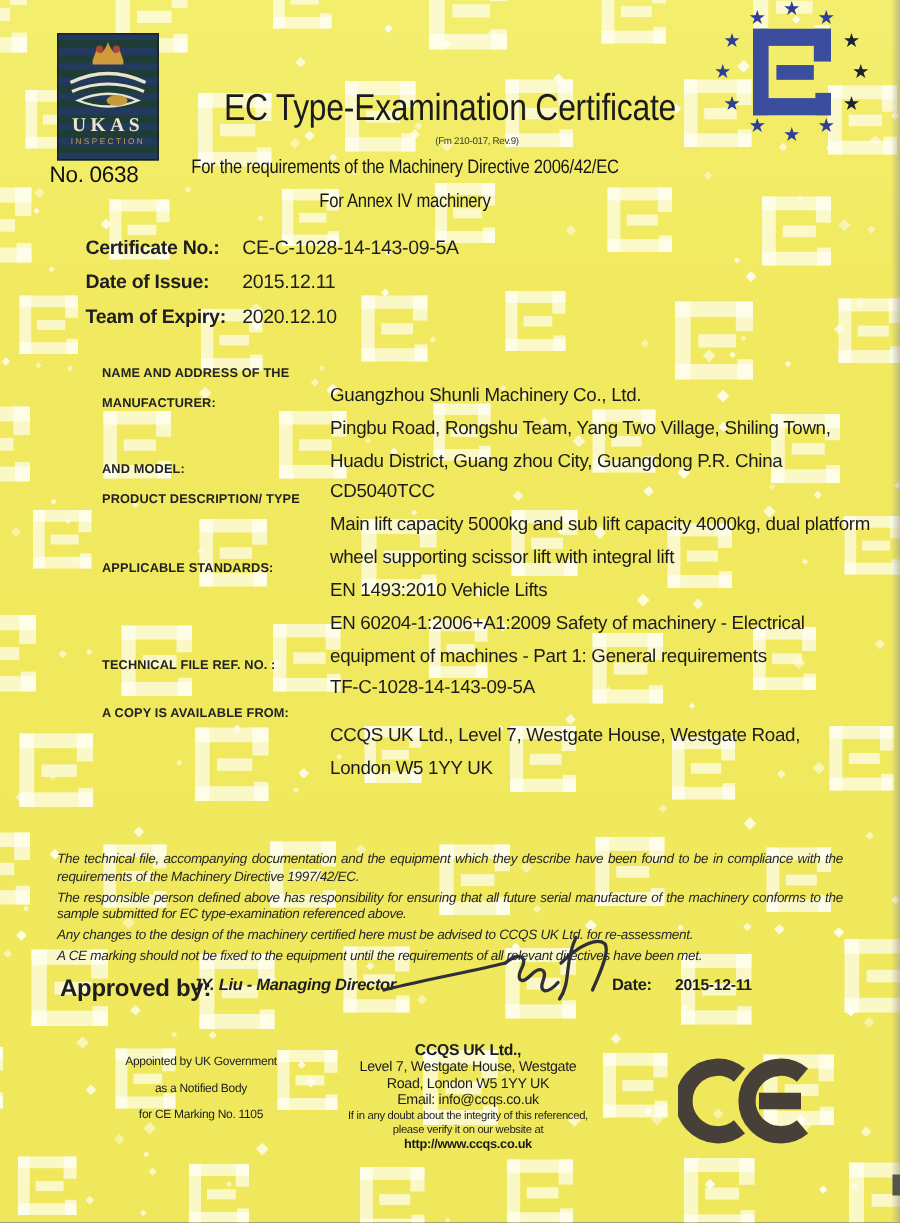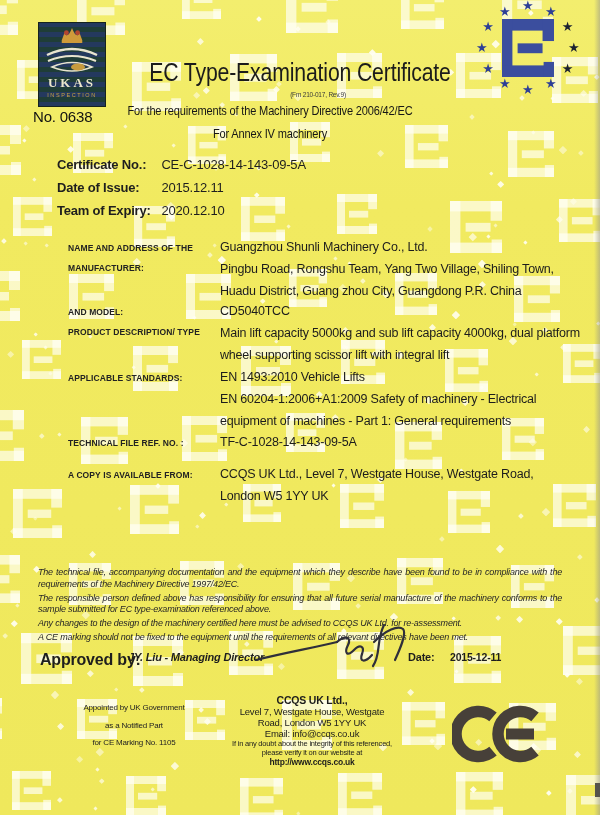--- a/index.html
+++ b/index.html
@@ -43,21 +43,21 @@
   .hsub2{position:absolute;left:10px;top:126px;width:520px;text-align:center;
     font-size:13px;color:#161616;transform:scaleX(0.85);}
   
   .cert{position:absolute;left:57px;top:157px;}
   .cert-row{height:23px;white-space:nowrap;font-size:13px;}
   .cert-label{display:inline-block;width:101px;font-weight:700;}
   
   .field{position:absolute;left:68px;width:510px;}
   .field-label{position:absolute;left:0;top:2px;width:150px;
     font-size:8.5px;font-weight:700;line-height:20px;letter-spacing:0.1px;color:#222;}
-  .field-value{position:absolute;left:152px;top:0;width:356px;
+  .field-value{position:absolute;left:152px;top:16px;width:356px;
     font-size:12.5px;line-height:22px;white-space:nowrap;color:#1c1c1c;}
   
   .legal{position:absolute;left:38px;top:567px;width:524px;
     font-size:9px;font-style:italic;line-height:11.5px;color:#262626;}
   .legal p{margin:0 0 2.5px 0;text-align:justify;}
   .legal p.short{text-align:left;}
   
   .appr-label{position:absolute;left:40px;top:651px;font-size:16px;font-weight:700;}
   .appr-name{position:absolute;left:128px;top:651px;font-size:11px;font-weight:700;font-style:italic;}
   .signature{position:absolute;left:253px;top:616px;}
@@ -1240,21 +1240,21 @@
         <path d="M84 26 c 8 -7 15 -5 11 3 c -4 8 -1 12 6 5 c 6 -6 11 -4 8 4 c -3 8 3 9 10 1"></path>
         <path d="M131 9 c -8 16 -3 30 -11 41"></path>
         <path d="M121 26 c 12 -12 24 -17 29 -13 c 4 4 -3 20 -8 31"></path>
       </g>
     </svg>
     <span class="date-label">Date:</span>
     <span class="date-value">2015-12-11</span>
 
     <div class="foot-left">
       <div>Appointed by UK Government</div>
-      <div>as a Notified Part</div>
+      <div>as a Notified Body</div>
       <div>for CE Marking No. 1105</div>
     </div>
 
     <div class="foot-center">
       <div class="fc-org">CCQS UK Ltd.,</div>
       <div class="fc-addr">Level 7, Westgate House, Westgate</div>
       <div class="fc-addr">Road, London W5 1YY UK</div>
       <div class="fc-email">Email: info@ccqs.co.uk</div>
       <div class="fc-note">If in any doubt about the integrity of this referenced,</div>
       <div class="fc-note">please verify it on our website at</div>

